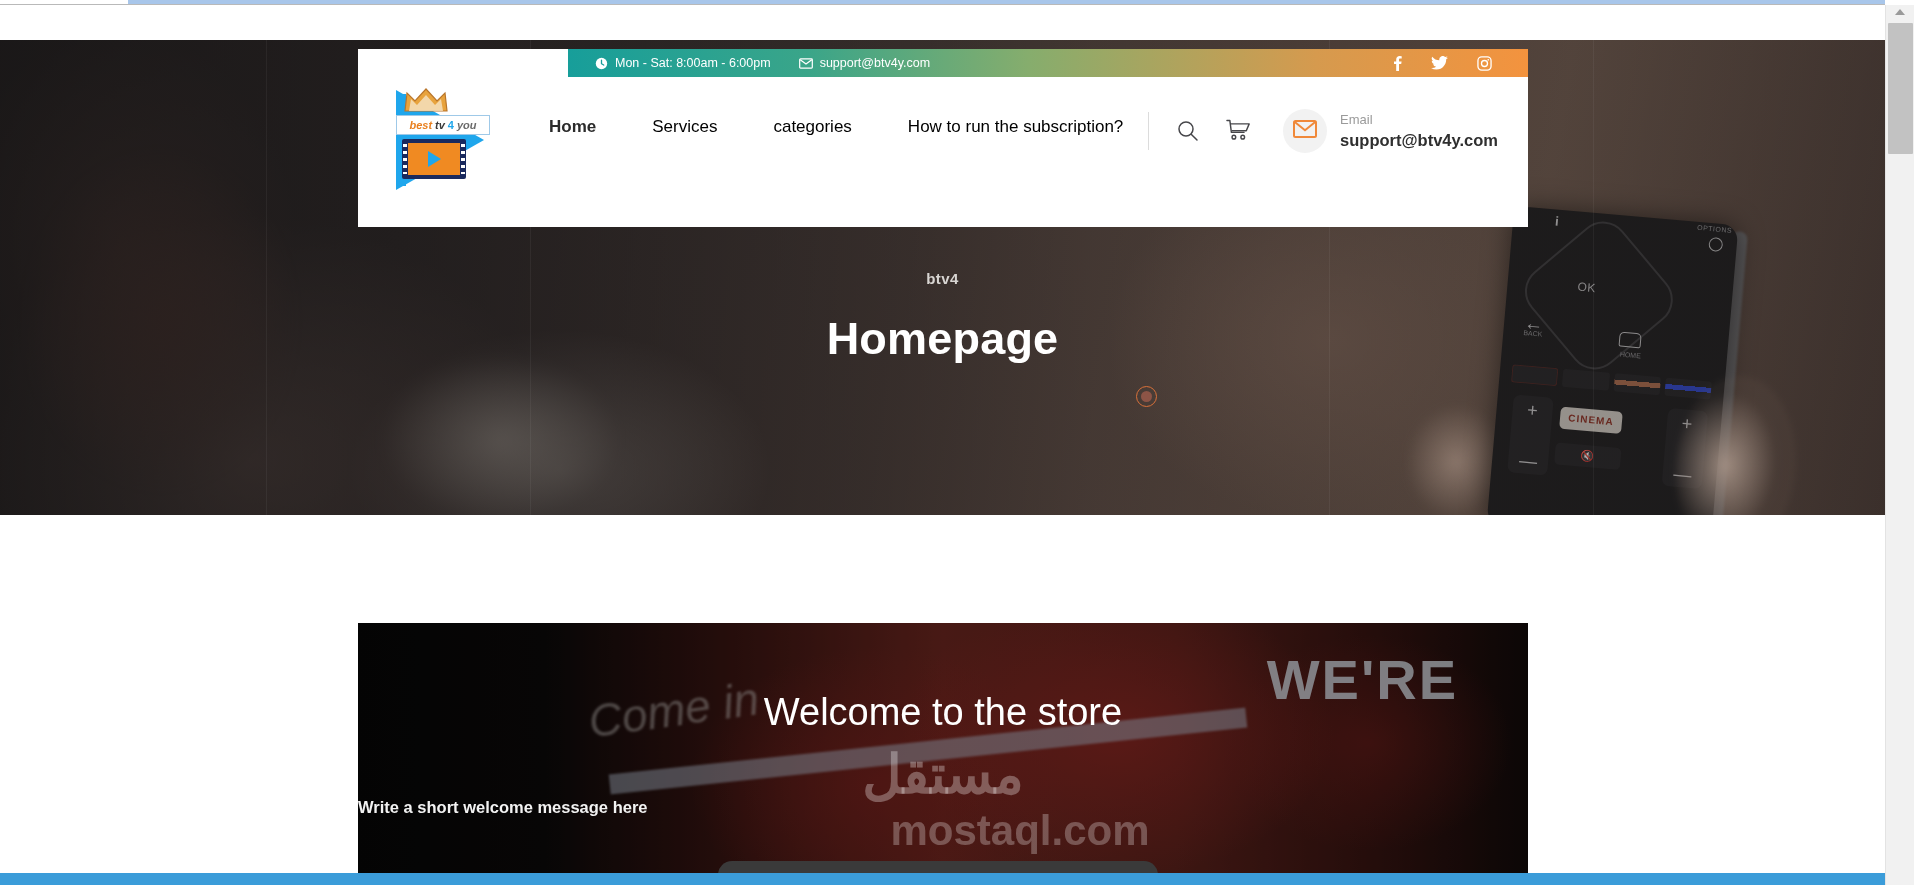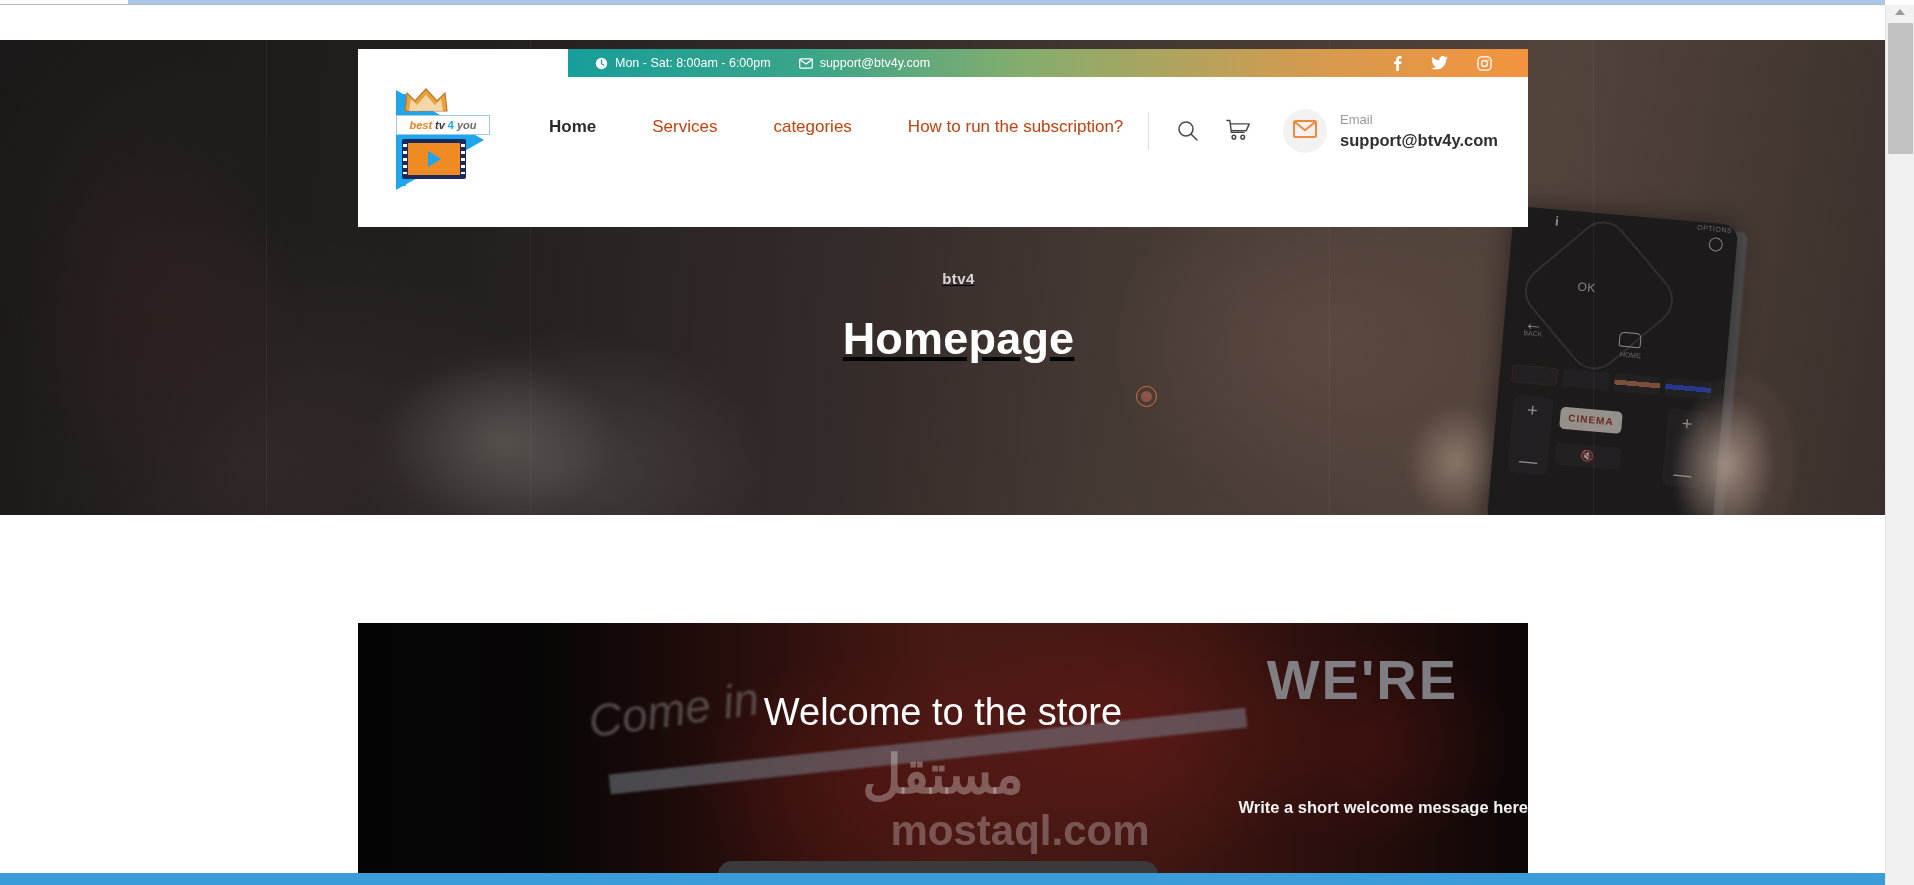--- a/index.html
+++ b/index.html
@@ -205,41 +205,41 @@
   .logo-film-inner { width:100%; height:100%; background:#f08a22; display:flex; align-items:center; justify-content:center; }
   .logo-film-play { width:0; height:0; border-top:8px solid transparent; border-bottom:8px solid transparent; border-left:13px solid #1fa6ec; }
   .film-holes { position:absolute; left:1px; top:5px; width:4px; height:30px;
     background:repeating-linear-gradient(#fff 0 3px, #1a2a5e 3px 7px); }
   .film-holes.right { left:auto; right:1px; }
 
   .nav-links {
     position:absolute; left:163px; top:40px; display:flex; align-items:center; gap:0;
   }
   .nav-links a {
-    color:#c2410c; font-size:17px; text-decoration:none; padding:0 28px;
+    color:#000000; font-size:17px; text-decoration:none; padding:0 28px;
     white-space:nowrap;
   }
   .nav-links a.active { color:#2b2b2b; font-weight:bold; }
 
   .nav-right {
     position:absolute; right:30px; top:32px; display:flex; align-items:center; gap:0;padding-left:12px;
   }
   .nav-divider { width:1px; height:38px; background:#dcdcdc; margin-right:22px; }
   .icon-btn { width:34px; height:34px; display:flex; align-items:center; justify-content:center; margin-right:16px; }
   .email-circle {
     width:44px; height:44px; border-radius:50%; background:#f2f2f2;
     display:flex; align-items:center; justify-content:center; margin-left:12px; margin-right:13px;
   }
   .email-text { line-height:1.35; }
   .email-label { color:#9a9a9a; font-size:13px; }
   .email-value { color:#2f2f2f; font-size:16.5px; font-weight:bold; }
 
   
   .hero-title-wrap {
-    position:absolute; top:265px; left:16px; width:1885px; text-align:center; z-index:5;text-decoration:underline;
+    position:absolute; top:265px; left:0; width:1885px; text-align:center; z-index:5;
   }
   .hero-crumb { color:#d8d5d2; font-size:15px; font-weight:bold; letter-spacing:.4px; }
   .hero-title { color:#ffffff; font-size:45px; font-weight:bold; margin-top:26px; letter-spacing:.2px; }
   .hero-dot {
     position:absolute; left:1136px; top:381px; width:21px; height:21px;
     border:1.8px solid #d9713a; border-radius:50%;
     display:flex; align-items:center; justify-content:center; z-index:5;
   }
   .hero-dot i { width:11px; height:11px; border-radius:50%; background:#8d5446; display:block; }
 
@@ -272,22 +272,22 @@
   }
   .wm-latin {
     position:absolute; left:0; top:184px; width:1324px; text-align:center;
     color:rgba(255,255,255,.27); font-size:42px; font-weight:bold;
   }
   .welcome-title {
     position:absolute; left:0; top:68px; width:1170px; text-align:center;
     color:#ffffff; font-size:38px; z-index:3;
   }
   .welcome-sub {
-    position:absolute; left:0; top:175px; width:1170px; text-align:right;
-    color:#f2f2f2; font-size:16.5px; font-weight:bold; z-index:3;padding-left:24px;
+    position:absolute; left:0; top:175px; width:1170px; text-align:left;
+    color:#f2f2f2; font-size:16.5px; font-weight:bold; z-index:3;
   }
   .welcome-strip-dark {
     position:absolute; left:360px; top:238px; width:440px; height:30px;
     background:#3a3a3a; border-radius:14px 14px 0 0; z-index:4;
   }
 </style>
 </head>
 <body>
 
 <div class="browser-top-strip">

